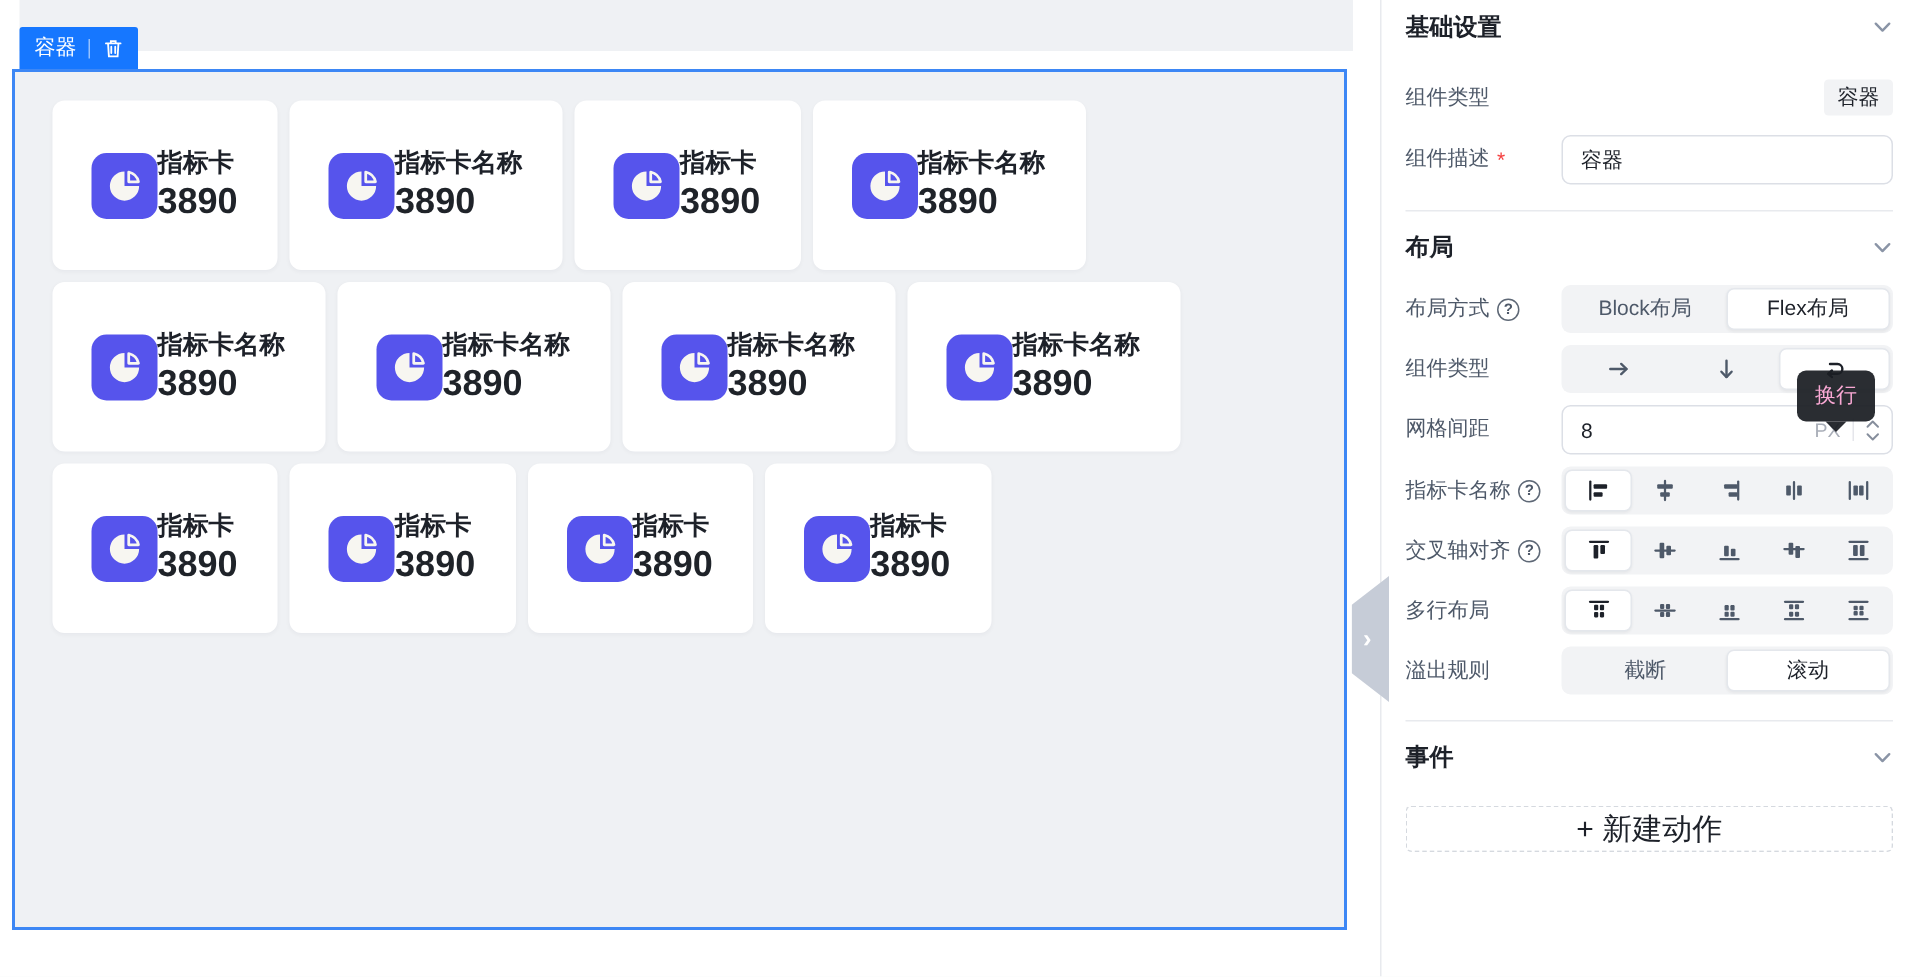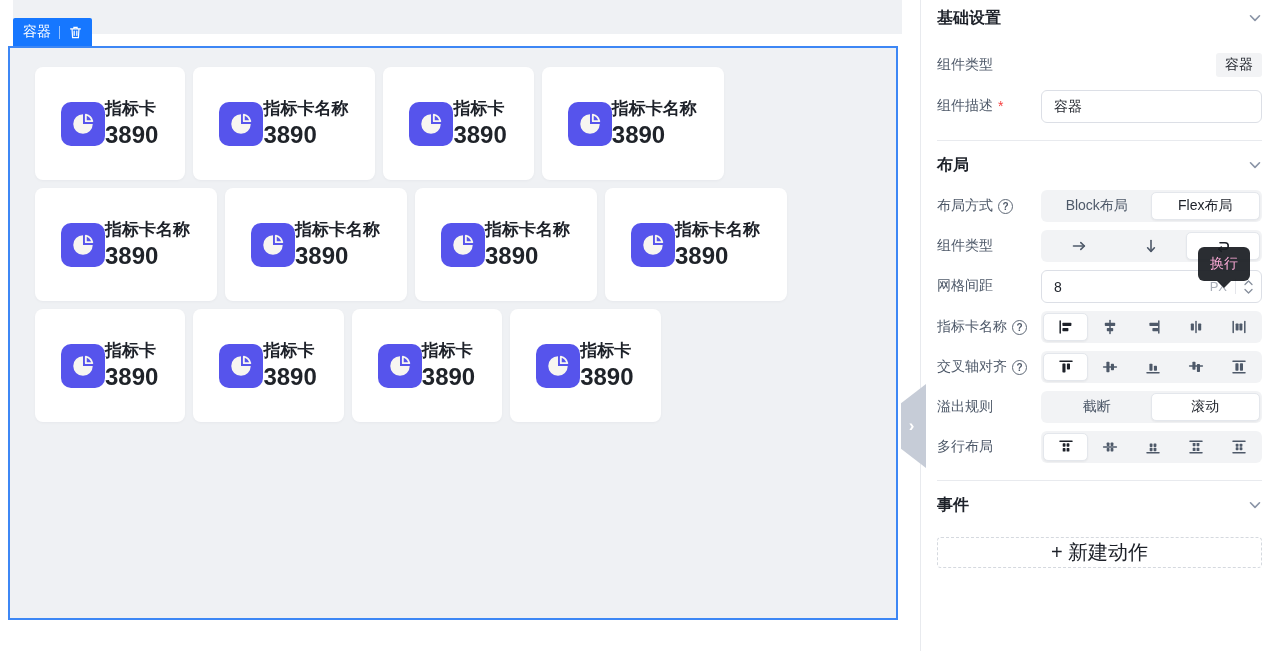--- a/index.html
+++ b/index.html
@@ -441,30 +441,20 @@
                 <line x1="2" y1="13.8" x2="14" y2="13.8" stroke="currentColor" stroke-width="1.5" stroke-linecap="round"></line>
                 <rect x="4.4" y="4.3" width="3.1" height="7.4" rx="0.7"></rect>
                 <rect x="8.9" y="4.3" width="3.1" height="7.4" rx="0.7"></rect>
               </svg>
             </button>
           </span>
         </span>
     </div>
 
     <div class="field-row">
-      <span class="lbl-col">溢出规则</span>
-      <span class="ctl-col">
-          <span class="seg-track" id="seg-overflow">
-            <button class="seg-item">截断</button>
-            <button class="seg-item sel">滚动</button>
-          </span>
-        </span>
-    </div>
-
-    <div class="field-row">
       <span class="lbl-col">多行布局</span>
       <span class="ctl-col">
           <span class="seg-track" id="seg-multi">
             <button class="seg-item sel" style="color: rgb(29, 33, 41);">
               <svg width="16" height="16" viewBox="0 0 16 16" fill="currentColor" aria-hidden="true">
                 <line x1="2" y1="2.2" x2="14" y2="2.2" stroke="currentColor" stroke-width="1.5" stroke-linecap="round"></line>
                 <rect x="4.7" y="4.2" width="2.8" height="3.6" rx="0.7"></rect>
                 <rect x="8.6" y="4.2" width="2.8" height="3.6" rx="0.7"></rect>
                 <rect x="4.7" y="9" width="2.8" height="3.6" rx="0.7"></rect>
                 <rect x="8.6" y="9" width="2.8" height="3.6" rx="0.7"></rect>
@@ -505,20 +495,30 @@
                 <rect x="4.7" y="4.8" width="2.8" height="3" rx="0.7"></rect>
                 <rect x="8.6" y="4.8" width="2.8" height="3" rx="0.7"></rect>
                 <rect x="4.7" y="8.3" width="2.8" height="3" rx="0.7"></rect>
                 <rect x="8.6" y="8.3" width="2.8" height="3" rx="0.7"></rect>
               </svg>
             </button>
           </span>
         </span>
     </div>
 
+    <div class="field-row">
+      <span class="lbl-col">溢出规则</span>
+      <span class="ctl-col">
+          <span class="seg-track" id="seg-overflow">
+            <button class="seg-item">截断</button>
+            <button class="seg-item sel">滚动</button>
+          </span>
+        </span>
+    </div>
+
     <div class="divider"></div>
 
     <div class="sec-header mid">
       <span>事件</span>
       <svg width="14" height="14" viewBox="0 0 14 14" fill="none" stroke="#8a94a6" stroke-width="1.6" stroke-linecap="round" stroke-linejoin="round">
           <polyline points="2.5,4.8 7,9.4 11.5,4.8"></polyline>
         </svg>
     </div>
 
     <button class="add-action">+ 新建动作</button>

